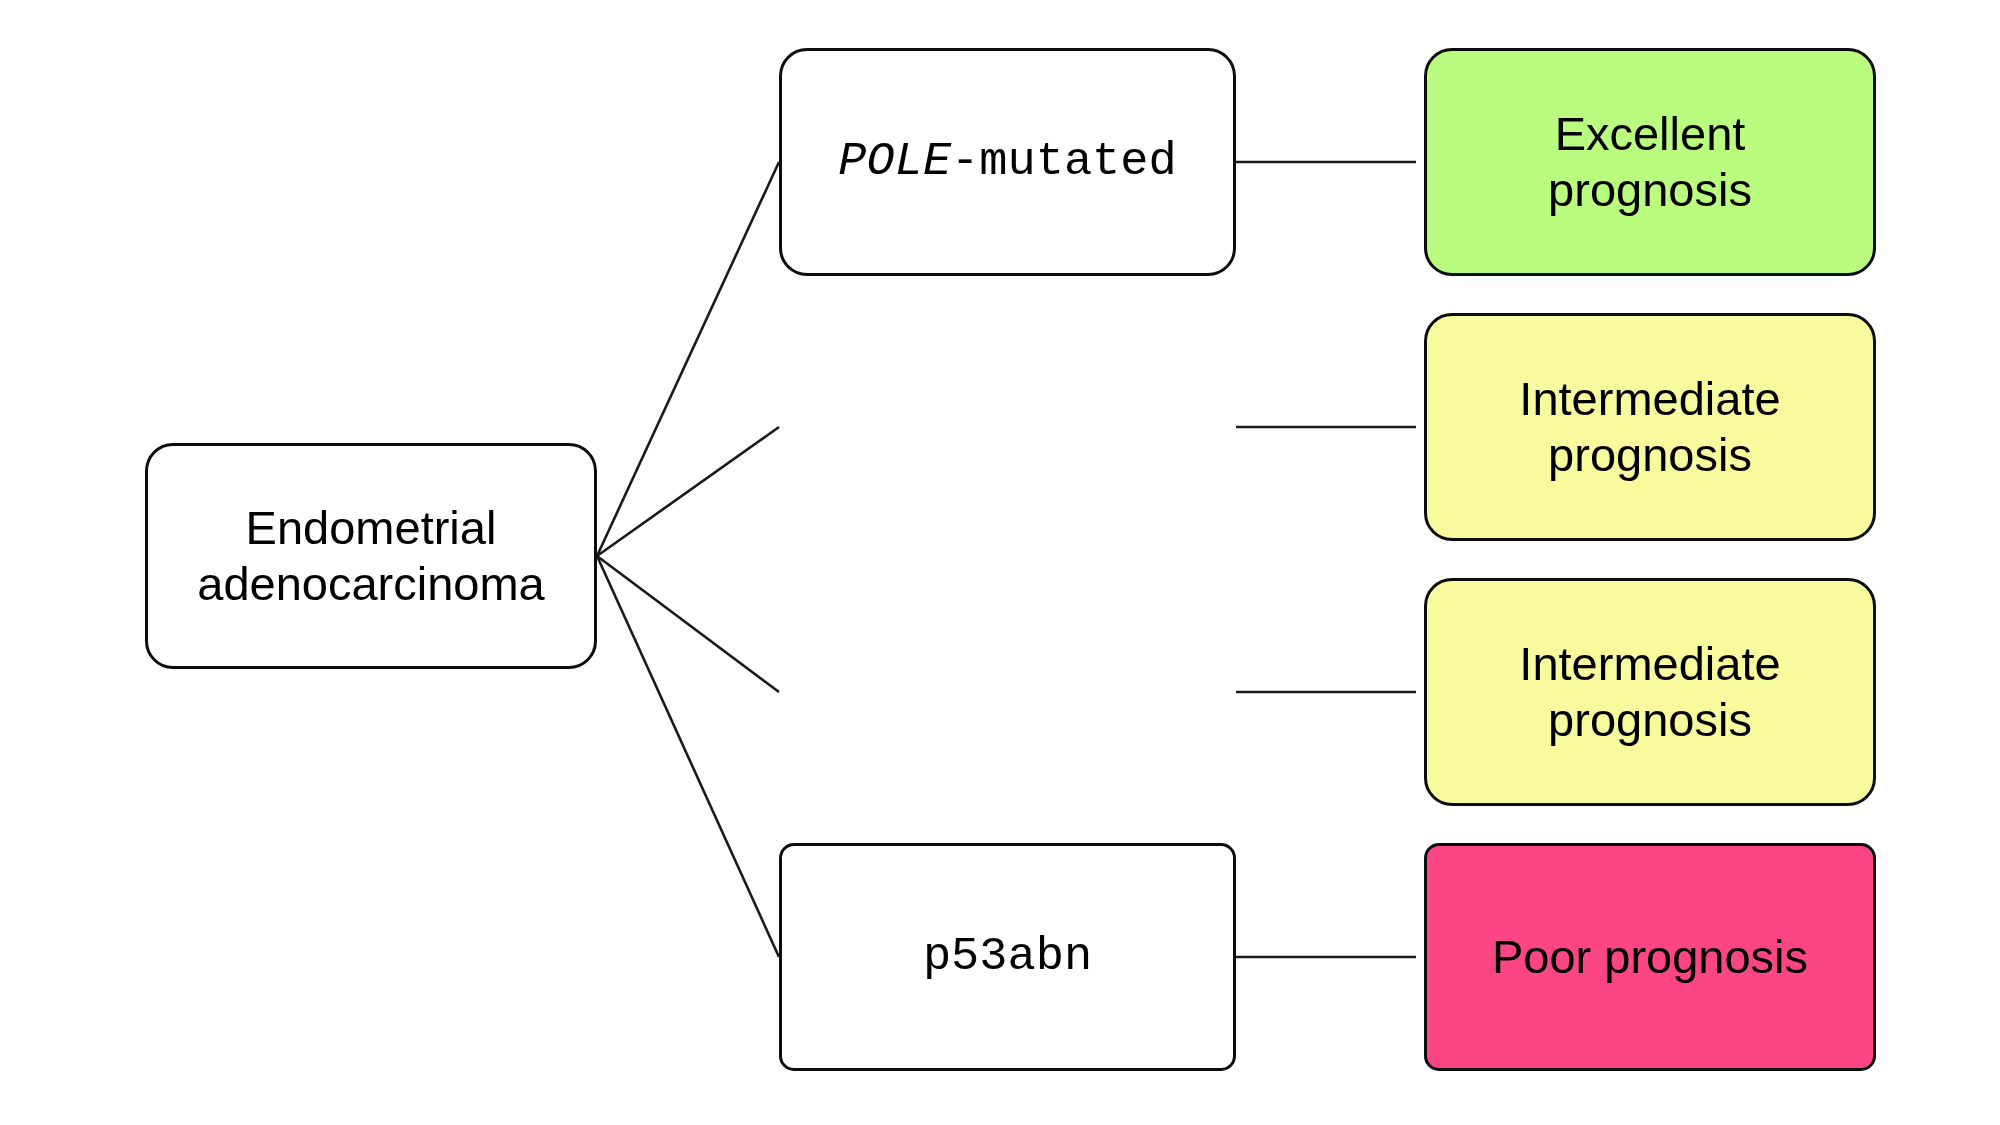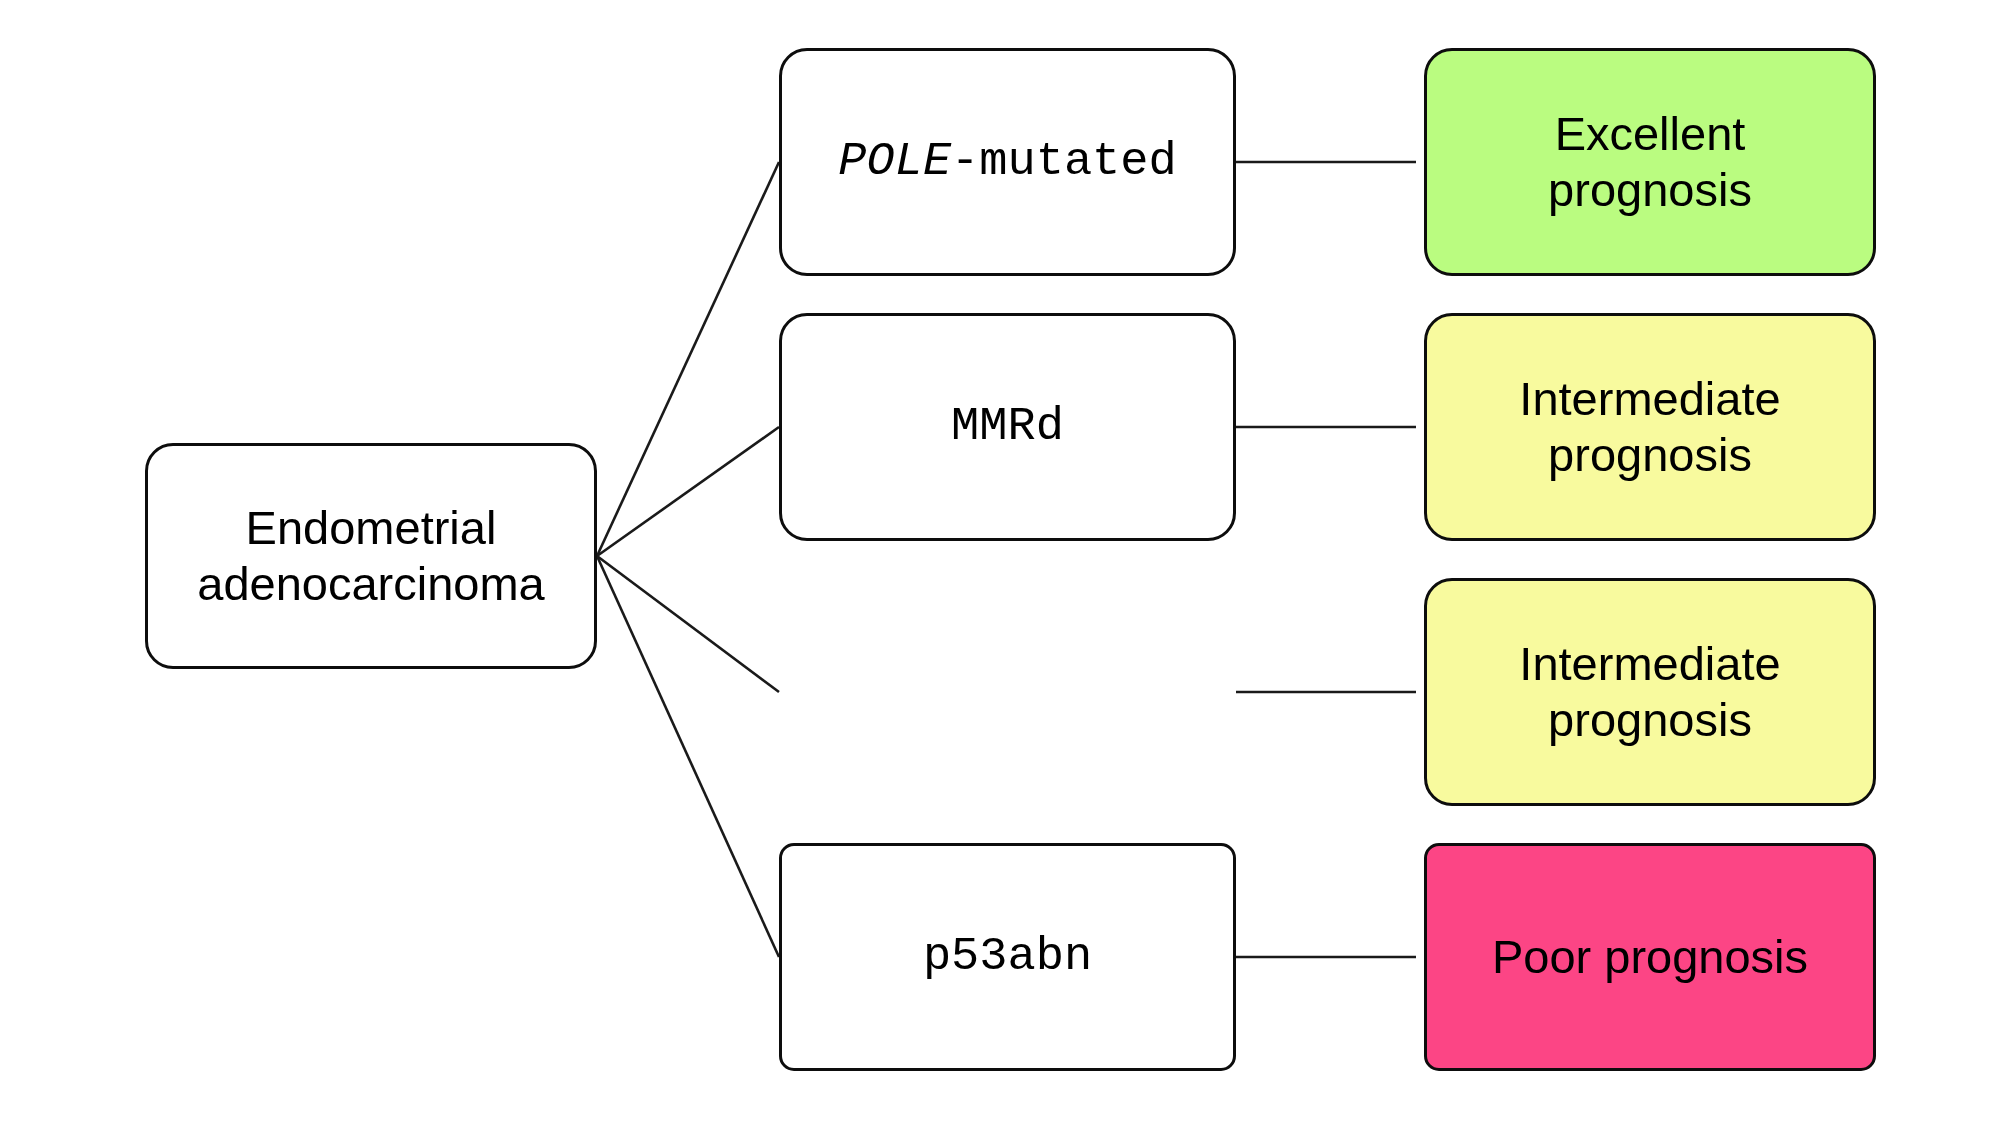--- a/index.html
+++ b/index.html
@@ -70,23 +70,20 @@
 
   <div class="node root-node">
     <span class="lbl">Endometrial
 adenocarcinoma</span>
   </div>
 
   <div class="node mid-node row-0">
     <span class="lbl"><em>POLE</em><span>-mutated</span></span>
   </div>
 
-  <div class="node mid-node row-1">
-    <span class="lbl">MMRd</span>
-  </div>
 
 
   <div class="node mid-node row-3">
     <span class="lbl">p53abn</span>
   </div>
 
   <div class="node right-node row-0" style="background-color: rgb(186, 252, 128);">
     <span class="lbl">Excellent
 prognosis</span>
   </div>

